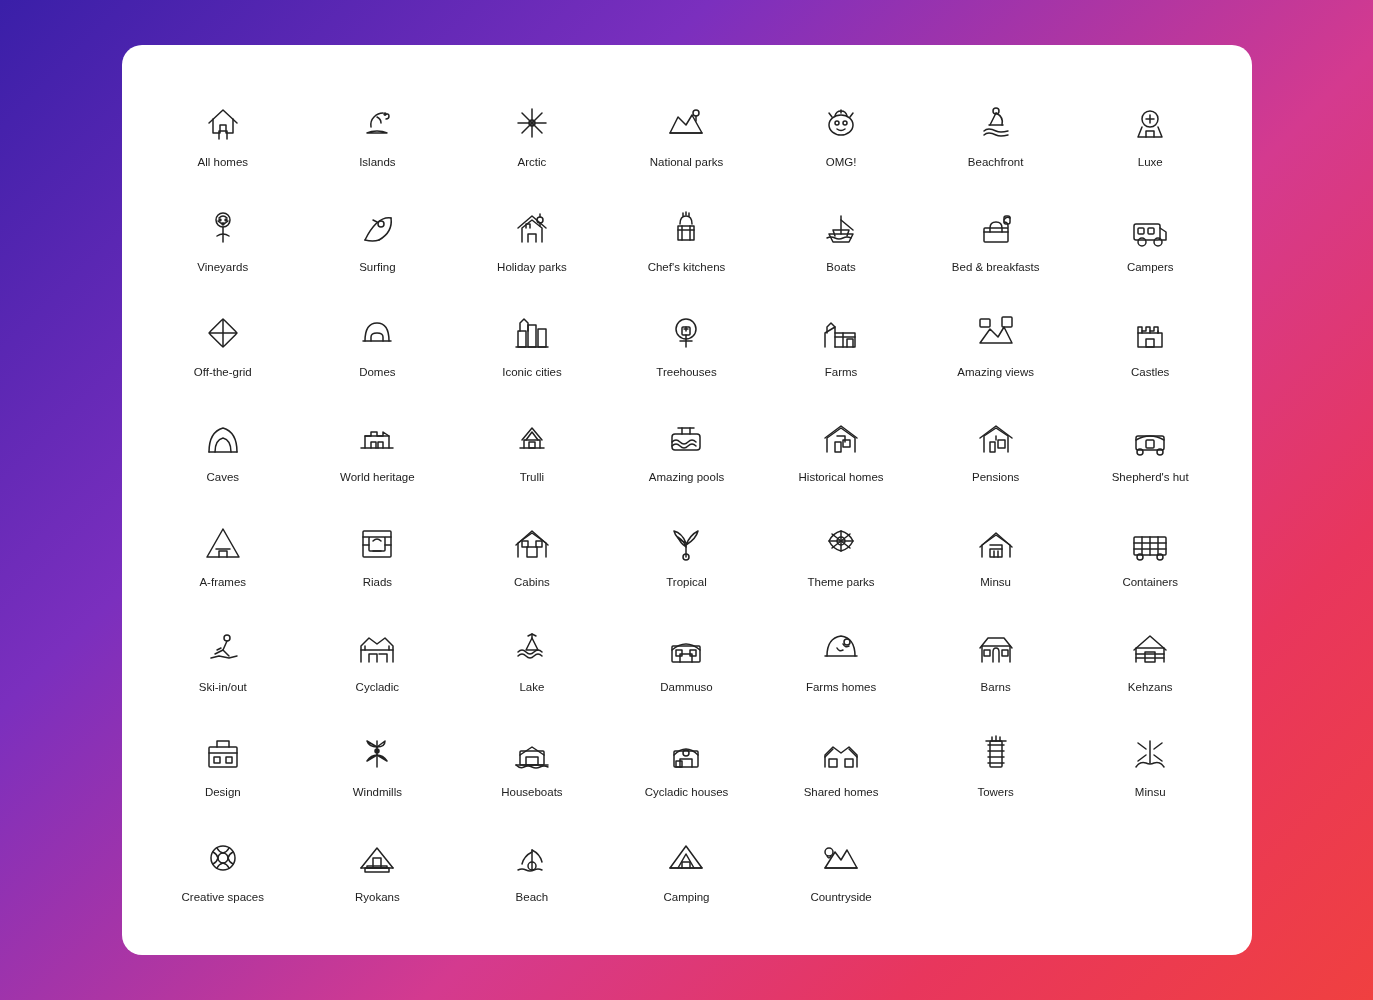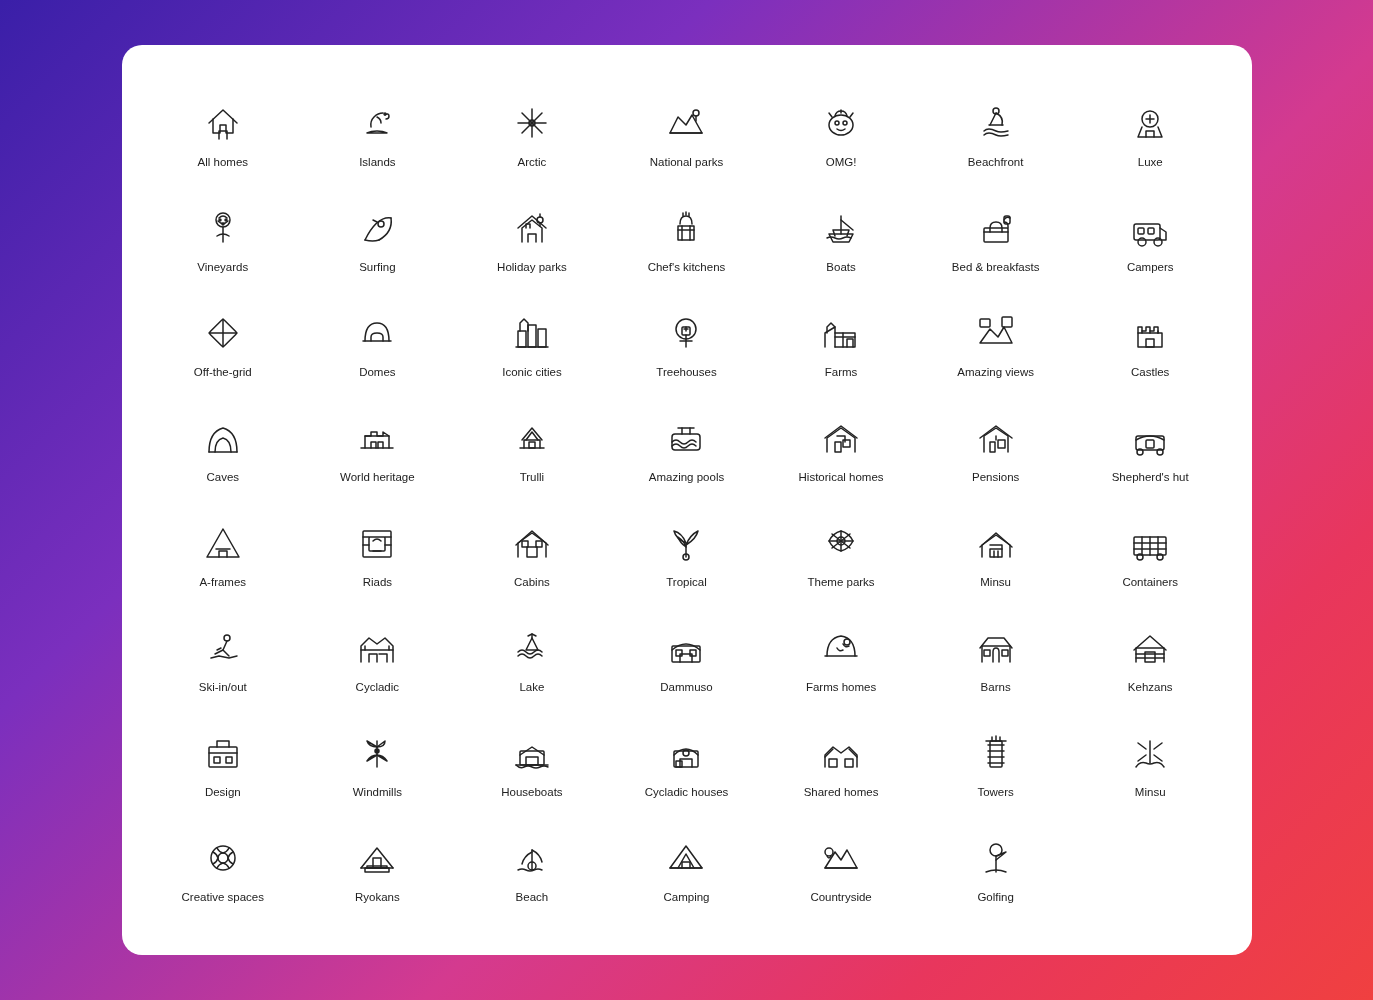--- a/index.html
+++ b/index.html
@@ -690,25 +690,14 @@
         <div class="icon-wrap">
           <svg viewBox="0 0 40 40">
             <path d="M4 30 L14 14 L20 22 L26 12 L36 30 Z"></path>
             <path d="M4 30 h32"></path>
             <circle cx="8" cy="14" r="4"></circle>
             <path d="M6 18 Q8 22 10 18"></path>
           </svg>
         </div>
         <span class="label">Countryside</span>
       </div>
-      <div class="item">
-        <div class="icon-wrap">
-          <svg viewBox="0 0 40 40">
-            <circle cx="20" cy="12" r="6"></circle>
-            <line x1="20" y1="18" x2="20" y2="34"></line>
-            <path d="M20 18 L30 14 L20 22"></path>
-            <path d="M10 34 Q20 30 30 34"></path>
-          </svg>
-        </div>
-        <span class="label">Golfing</span>
-      </div>
     </div>
 </div>
 
 </body></html>

